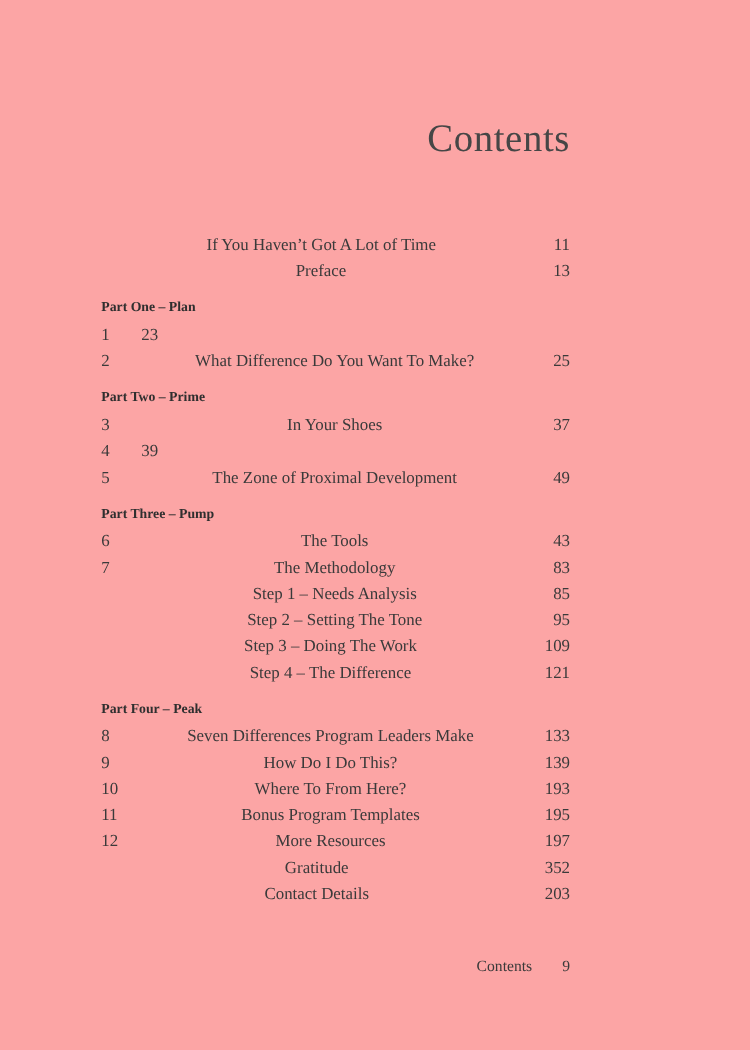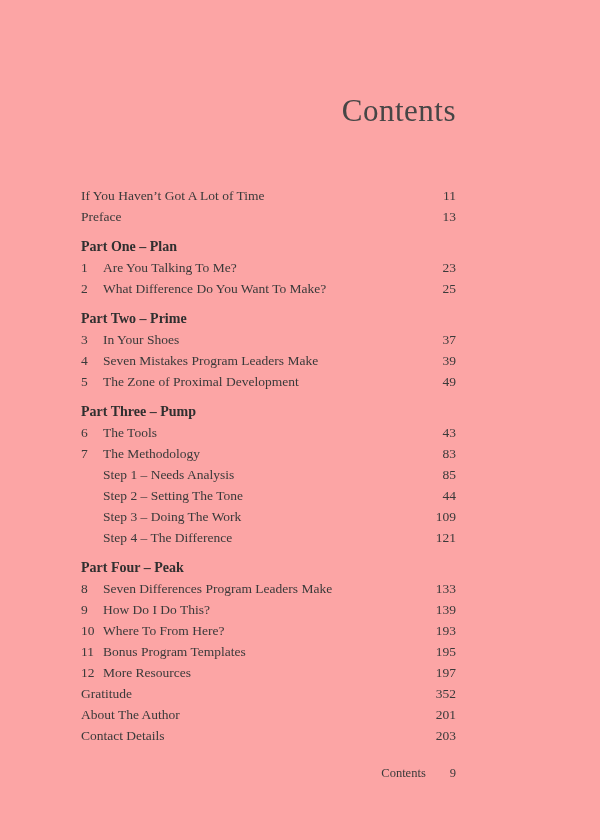--- a/index.html
+++ b/index.html
@@ -49,29 +49,30 @@
     flex: none;
     width: 22px;
   }
   .row.indent {
     padding-left: 22px;
   }
   .row .label {
     flex: 1;
     white-space: nowrap;
     overflow: hidden;
+    text-align: center;
   }
   .row .pg {
     flex: none;
     margin-left: 10px;
     text-align: right;
   }
   .part-heading {
     margin-top: 9px;
-    font-size: 14px;
+    font-size: 11px;
     line-height: 21px;
     font-weight: 700;
     color: #2f2f2f;
   }
   .footer {
     position: absolute;
     left: 81px;
     top: 765px;
     width: 375px;
     display: flex;
@@ -94,37 +95,35 @@
           <span class="label">If You Haven’t Got A Lot of Time</span>
           <span class="pg">11</span>
         </div>
         <div class="row">
           <span class="label">Preface</span>
           <span class="pg">13</span>
         </div>
         <div class="part-heading">Part One – Plan</div>
         <div class="row">
           <span class="num">1</span>
-          <span class="label">Are You Talking To Me?</span>
           <span class="pg">23</span>
         </div>
         <div class="row">
           <span class="num">2</span>
           <span class="label">What Difference Do You Want To Make?</span>
           <span class="pg">25</span>
         </div>
         <div class="part-heading">Part Two – Prime</div>
         <div class="row">
           <span class="num">3</span>
           <span class="label">In Your Shoes</span>
           <span class="pg">37</span>
         </div>
         <div class="row">
           <span class="num">4</span>
-          <span class="label">Seven Mistakes Program Leaders Make</span>
           <span class="pg">39</span>
         </div>
         <div class="row">
           <span class="num">5</span>
           <span class="label">The Zone of Proximal Development</span>
           <span class="pg">49</span>
         </div>
         <div class="part-heading">Part Three – Pump</div>
         <div class="row">
           <span class="num">6</span>
@@ -135,21 +134,21 @@
           <span class="num">7</span>
           <span class="label">The Methodology</span>
           <span class="pg">83</span>
         </div>
         <div class="row indent">
           <span class="label">Step 1 – Needs Analysis</span>
           <span class="pg">85</span>
         </div>
         <div class="row indent">
           <span class="label">Step 2 – Setting The Tone</span>
-          <span class="pg">44</span>
+          <span class="pg">95</span>
         </div>
         <div class="row indent">
           <span class="label">Step 3 – Doing The Work</span>
           <span class="pg">109</span>
         </div>
         <div class="row indent">
           <span class="label">Step 4 – The Difference</span>
           <span class="pg">121</span>
         </div>
         <div class="part-heading">Part Four – Peak</div>
@@ -176,24 +175,20 @@
         <div class="row">
           <span class="num">12</span>
           <span class="label">More Resources</span>
           <span class="pg">197</span>
         </div>
         <div class="row">
           <span class="label">Gratitude</span>
           <span class="pg">352</span>
         </div>
         <div class="row">
-          <span class="label">About The Author</span>
-          <span class="pg">201</span>
-        </div>
-        <div class="row">
           <span class="label">Contact Details</span>
           <span class="pg">203</span>
         </div>
       </div>
   </div>
   <div class="footer">
     <span>Contents</span>
     <span>9</span>
   </div>
 </div>

